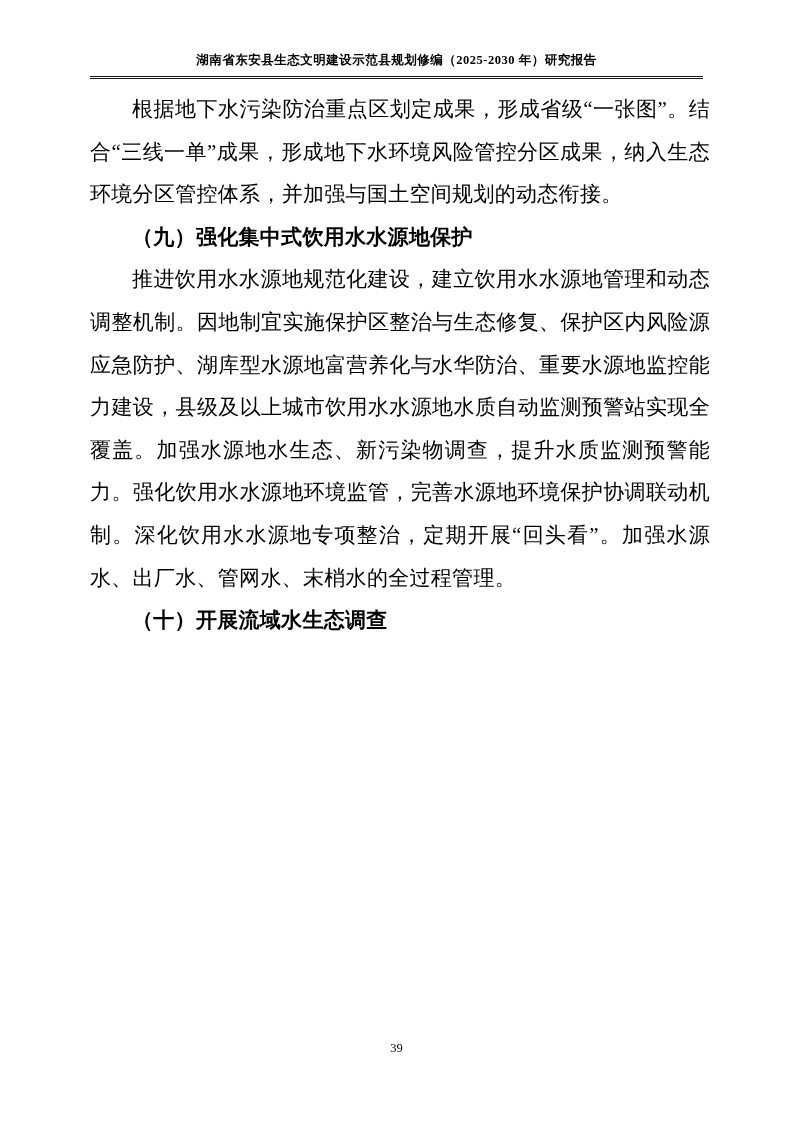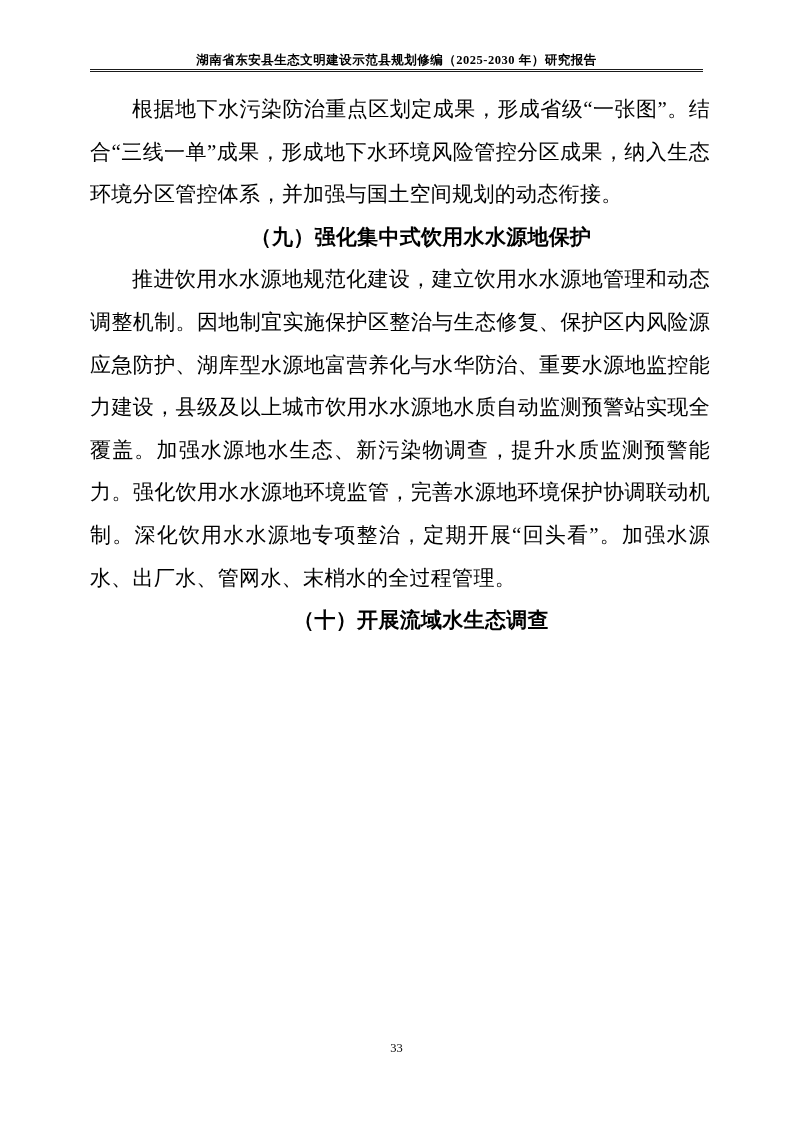--- a/index.html
+++ b/index.html
@@ -20,20 +20,21 @@
   .page-header {
     position: absolute;
     top: 52px;
     left: 90px;
     width: 613px;
     text-align: center;
     font-size: 12.5px;
     font-weight: bold;
     line-height: 17px;
     letter-spacing: 0.5px;
+    padding-bottom: 7px;
     border-bottom: 3px double #1a1a1a;
   }
   .page-body {
     position: absolute;
     top: 88px;
     left: 90px;
     width: 620px;
   }
   .para {
     margin: 0;
@@ -44,21 +45,21 @@
     text-indent: 2em;
     letter-spacing: 0.3px;
     word-break: break-all;
   }
   .heading {
     margin: 0;
     font-size: 21px;
     line-height: 42.6px;
     font-weight: bold;
     text-indent: 2em;
-    text-align: center;
+    text-align: left;
     letter-spacing: 0.3px;
   }
   .page-footer {
     position: absolute;
     bottom: 66px;
     left: 0;
     width: 100%;
     text-align: center;
     font-size: 12.5px;
     line-height: 16px;
@@ -74,16 +75,16 @@
   </header>
 
   <main class="page-body">
     <p class="para">根据地下水污染防治重点区划定成果，形成省级“一张图”。结合“三线一单”成果，形成地下水环境风险管控分区成果，纳入生态环境分区管控体系，并加强与国土空间规划的动态衔接。</p>
     <h3 class="heading">（九）强化集中式饮用水水源地保护</h3>
     <p class="para">推进饮用水水源地规范化建设，建立饮用水水源地管理和动态调整机制。因地制宜实施保护区整治与生态修复、保护区内风险源应急防护、湖库型水源地富营养化与水华防治、重要水源地监控能力建设，县级及以上城市饮用水水源地水质自动监测预警站实现全覆盖。加强水源地水生态、新污染物调查，提升水质监测预警能力。强化饮用水水源地环境监管，完善水源地环境保护协调联动机制。深化饮用水水源地专项整治，定期开展“回头看”。加强水源水、出厂水、管网水、末梢水的全过程管理。</p>
     <h3 class="heading">（十）开展流域水生态调查</h3>
   </main>
 
   <footer class="page-footer">
-    <span>33</span>
+    <span>39</span>
   </footer>
 
 </div>
 
 </body></html>

